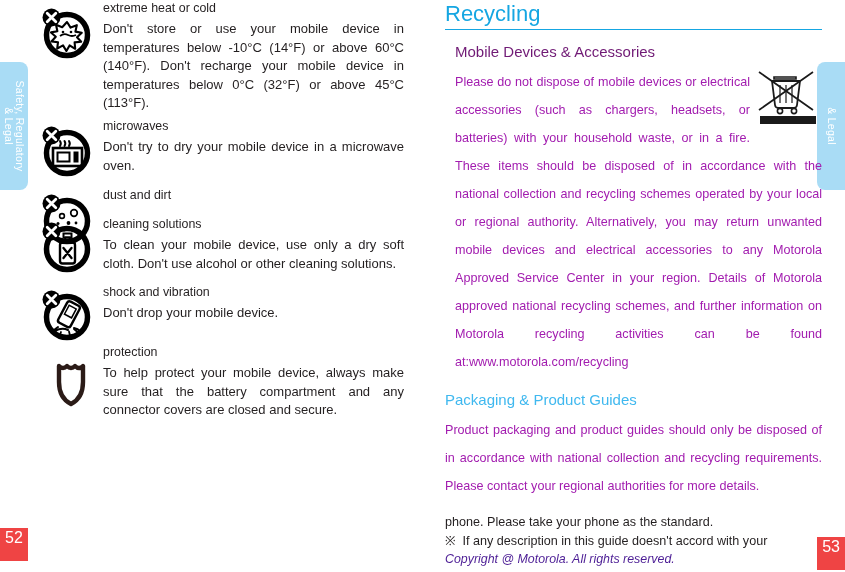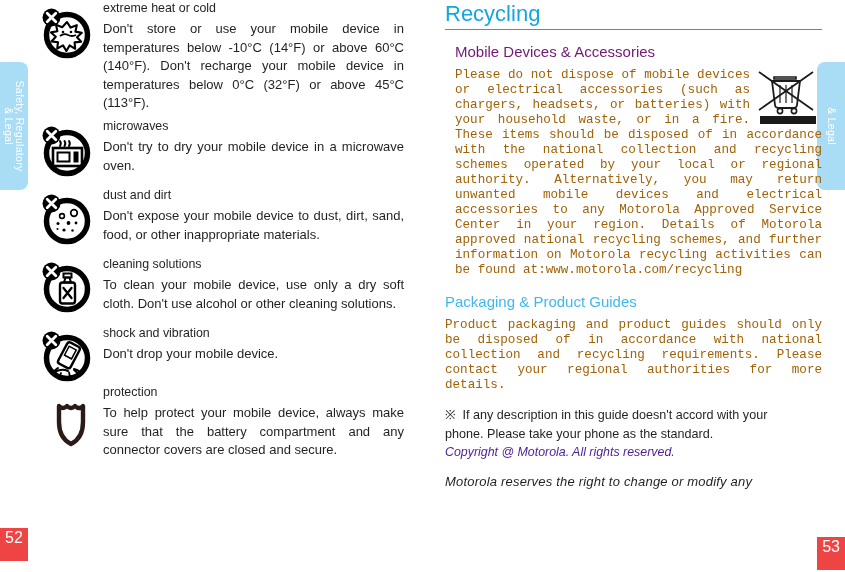--- a/index.html
+++ b/index.html
@@ -136,25 +136,24 @@
   }
   .h2-sec2 {
     font-size: 15px;
     line-height: 19px;
     font-weight: normal;
     color: #3fb8ef;
     margin: 14px 0 7px 0;
   }
   .rc-body {
     font-size: 12.6px;
-    line-height: 15px;
+    line-height: 28px;
     text-align: justify;
     margin: 0;
-    color: #a16207;
-    font-family: Liberation Mono, monospace;
+    color: #a21caf;
   }
   .rc-body.indent { margin-left: 10px; }
 
   
   .weee-float {
     float: right;
     width: 66px;
     height: 58px;
     margin: 1px 0 0 6px;
     position: relative;
@@ -252,21 +251,20 @@
             <circle cx="24" cy="24" r="2.4" fill="none" stroke="#000" stroke-width="1.6"></circle>
             <circle cx="30.5" cy="31" r="1.9" fill="#000"></circle>
             <circle cx="20" cy="31.5" r="1.5" fill="#000"></circle>
             <circle cx="38" cy="31" r="1.4" fill="#000"></circle>
             <circle cx="26" cy="38" r="1.6" fill="#000"></circle>
             <circle cx="34.5" cy="38.5" r="1.2" fill="#000"></circle>
             <circle cx="19.5" cy="37" r="1" fill="#000"></circle>
           </svg>
         </span>
         <p class="warn-title">dust and dirt</p>
-        <p class="warn-body">Don't expose your mobile device to dust, dirt, sand, food, or other inappropriate materials.</p>
       </div>
 
       <div class="warn-item" style="margin-top:12px;">
         <span class="warn-icon" style="top:4px;">
           <svg width="54" height="54" viewBox="0 0 54 54">
             <circle cx="29" cy="29" r="20.5" fill="none" stroke="#000" stroke-width="5.5"></circle>
             <circle cx="13.5" cy="11.5" r="9" fill="#000"></circle>
             <path d="M9.2 7.2 L17.8 15.8 M17.8 7.2 L9.2 15.8" stroke="#fff" stroke-width="2.8" stroke-linecap="round"></path>
             <rect x="25.5" y="13.5" width="8" height="4" fill="none" stroke="#000" stroke-width="2"></rect>
             <path d="M27.5 17.5 l-1.5 5 h7 l-1.5-5z" fill="none" stroke="#000" stroke-width="2"></path>
@@ -338,25 +336,25 @@
           </svg>
           <span class="weee-bar"></span>
         </span>
         <p class="rc-body indent">Please do not dispose of mobile devices or electrical accessories (such as chargers, headsets, or batteries) with your household waste, or in a fire. These items should be disposed of in accordance with the national collection and recycling schemes operated by your local or regional authority. Alternatively, you may return unwanted mobile devices and electrical accessories to any Motorola Approved Service Center in your region. Details of Motorola approved national recycling schemes, and further information on Motorola recycling activities can be found at:www.motorola.com/recycling</p>
       </div>
 
       <h2 class="h2-sec2">Packaging &amp; Product Guides</h2>
       <p class="rc-body">Product packaging and product guides should only be disposed of in accordance with national collection and recycling requirements. Please contact your regional authorities for more details.</p>
 
       <div class="note-block">
+        <p class="note-line">phone. Please take your phone as the standard.</p>
         <p class="note-line">
           <span>※</span>&nbsp;
           <span>If any description in this guide doesn't accord with your</span>
         </p>
-        <p class="note-line">phone. Please take your phone as the standard.</p>
         <p class="copy-line">Copyright @ Motorola. All rights reserved.</p>
         <p class="tail-line">Motorola reserves the right to change or modify any</p>
       </div>
 
     </div>
 
     <div class="page-num page-num-right">53</div>
   </div>
 
 </div>

